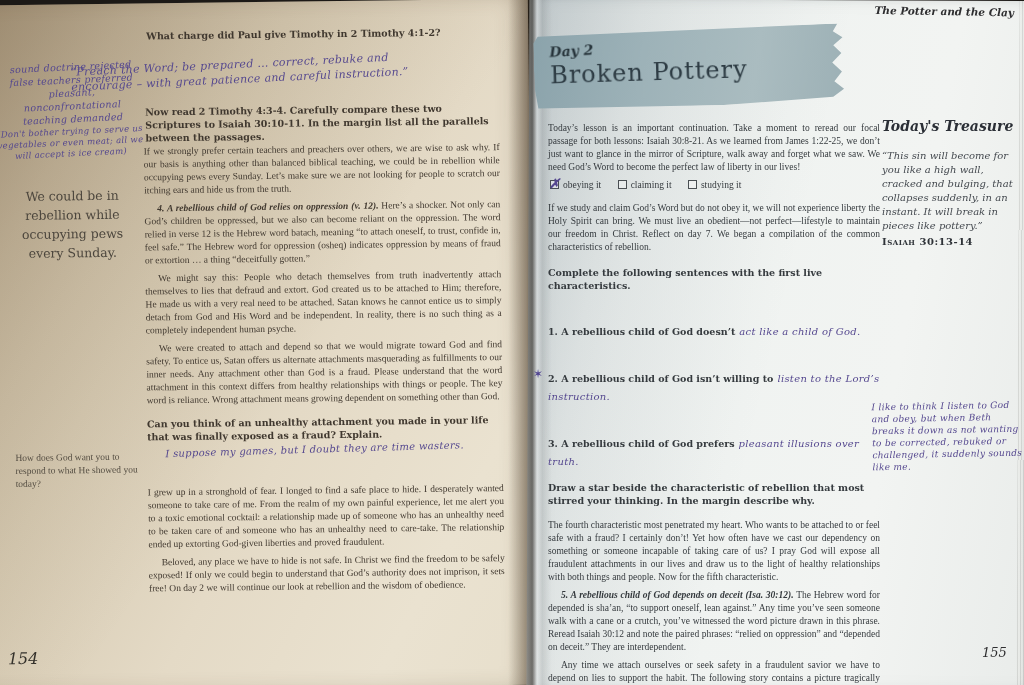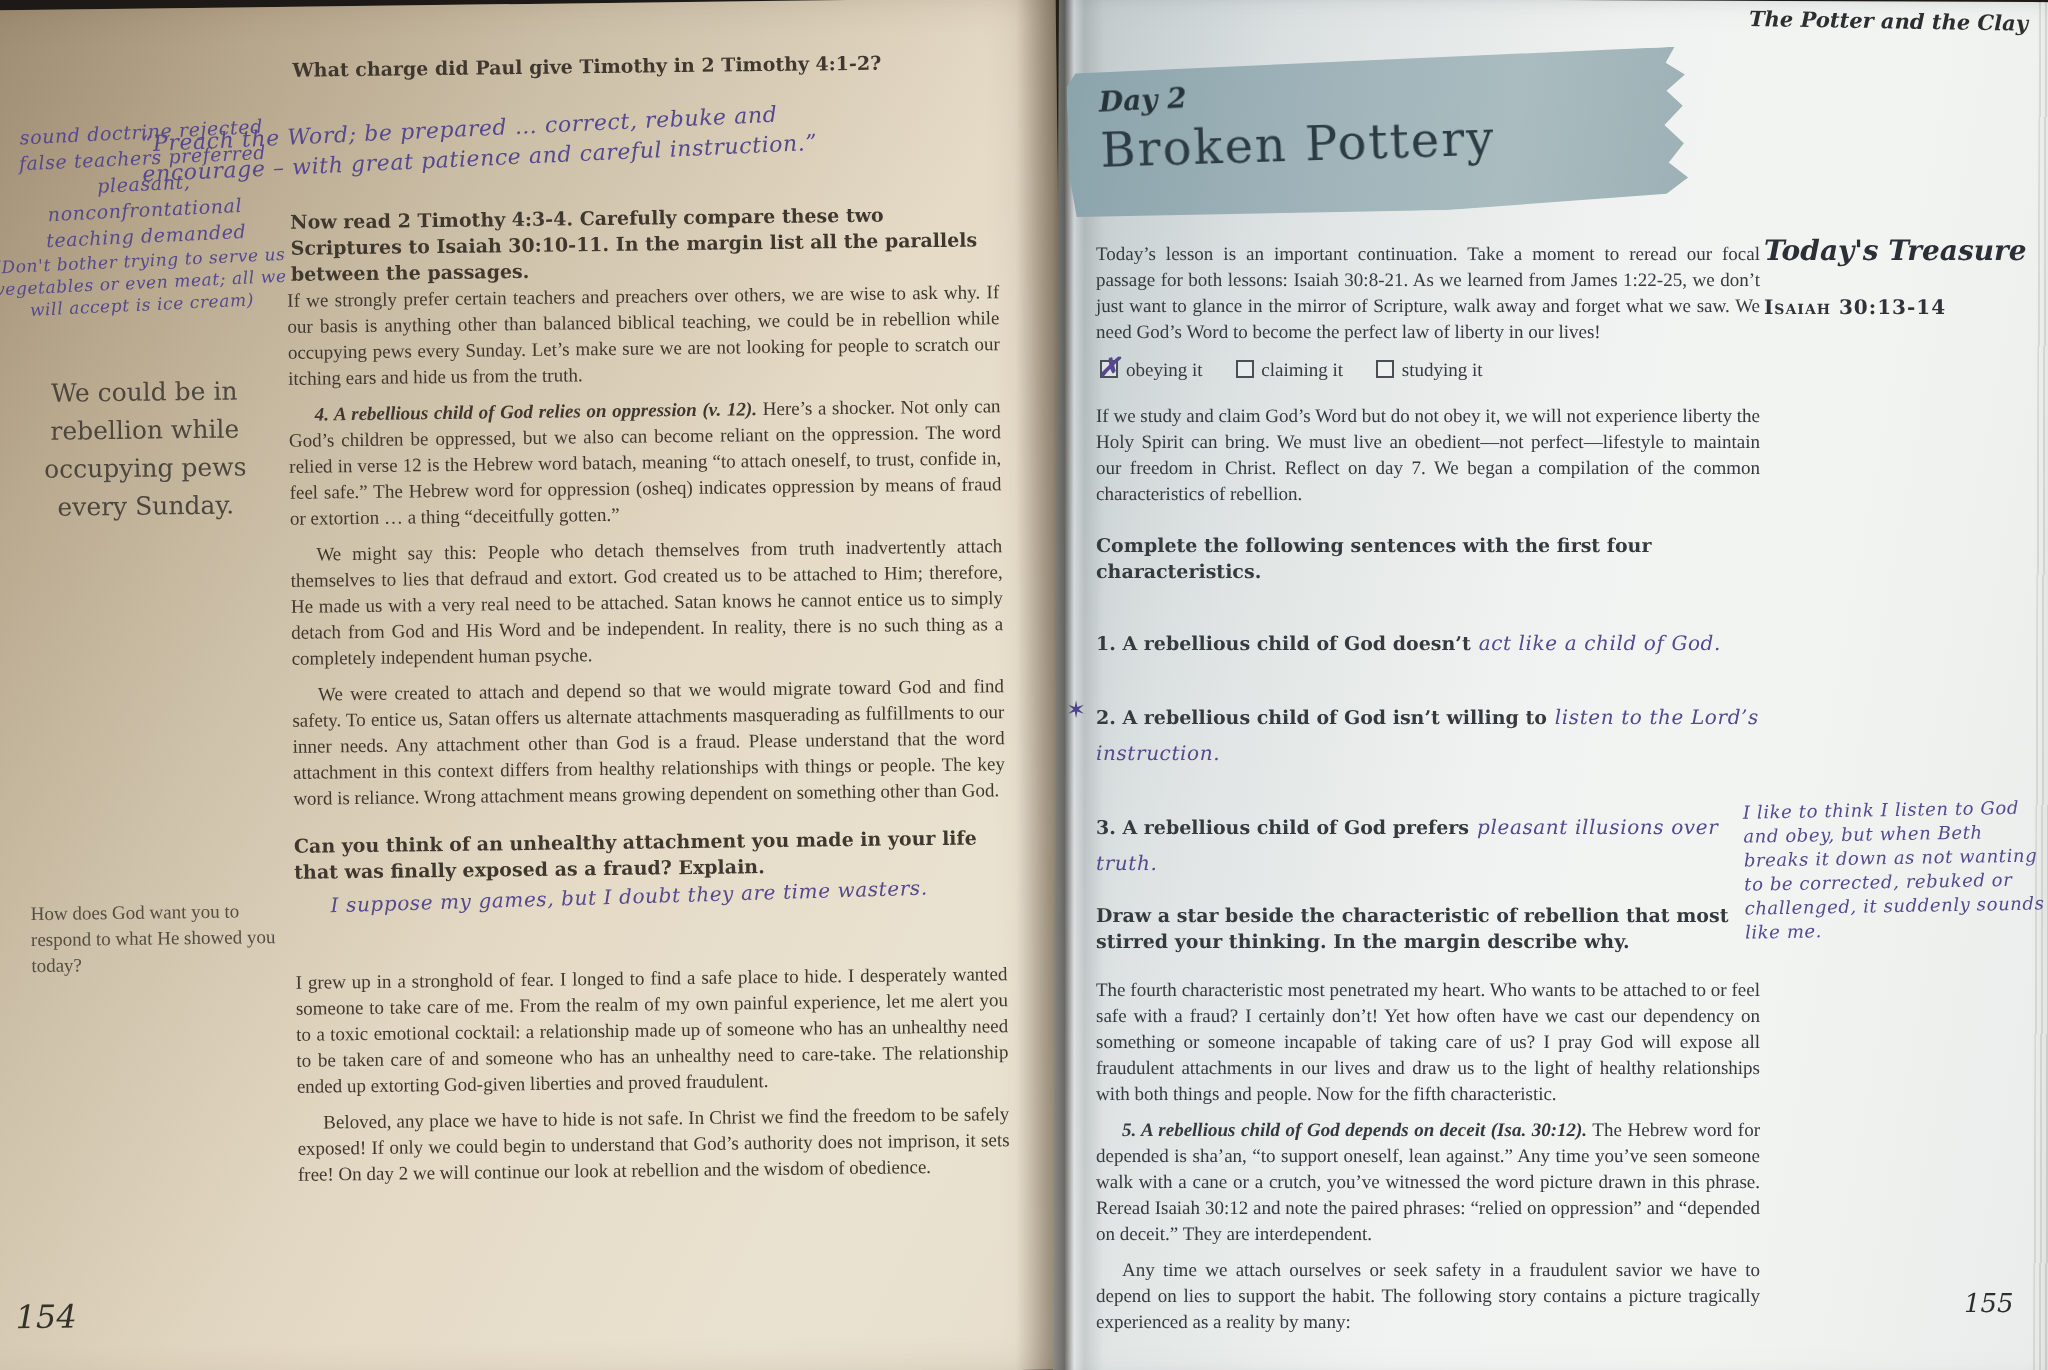--- a/index.html
+++ b/index.html
@@ -65,21 +65,21 @@
     padding:10px 0 0 16px;
   }
   .banner-day   { font-size:14px; color:#26333a; transform:rotate(-1deg); display:inline-block; }
   .banner-title { font-family:"DejaVu Serif", serif; font-size:24px; font-weight:normal; letter-spacing:1px; color:#2d3b43; margin-top:1px; }
   .rp-main { position:absolute; left:548px; top:122px; width:332px; z-index:6; }
   .rp-main p { margin-bottom:5px; }
   .choose-row { margin:6px 0 4px 2px; font-size:9.5px; }
   .opt { margin-right:14px; white-space:nowrap; }
   .cb { display:inline-block; width:9px; height:9px; border:1px solid #4a4f53; vertical-align:-1px; margin-right:4px; position:relative; background:rgba(255,255,255,0.35); }
   .cb .xmark { position:absolute; left:-2px; top:-5px; font-size:13px; font-weight:bold; }
-  .fill-item { position:relative; margin-top:19px; }
+  .fill-item { position:relative; margin-top:29px; }
   .fill-item .hand { font-size:10px; }
   .star-mark { position:absolute; left:-15px; top:-1px; font-size:12px; color:#4f4390; font-style:normal; }
   .gap-top { margin-top:12px; }
   .treasure { position:absolute; left:882px; top:118px; width:138px; z-index:7; }
   .treasure-hdr { font-size:14px; color:#2b2f36; margin-bottom:15px; }
   .treasure-quote { font-family:"DejaVu Serif", serif; font-style:italic; font-size:10px; line-height:14px; color:#44494f; }
   .treasure-ref { font-family:"DejaVu Serif", serif; font-weight:bold; font-size:10px; letter-spacing:.5px; color:#2f3338; margin-top:3px; font-variant:small-caps; }
   .rp-margin-note { position:absolute; left:872px; top:400px; width:150px; font-size:9px; line-height:12px; transform:rotate(-1deg); z-index:7; }
   .pagenum-r { position:absolute; left:982px; top:645px; font-size:13px; font-style:italic; color:#2e2e30; font-family:"DejaVu Serif", serif; z-index:7; }
 </style>
@@ -126,35 +126,36 @@
 
   <div class="running-hdr script">The Potter and the Clay</div>
 
   <div class="banner">
     <div class="banner-day script">Day 2</div>
     <div class="banner-title">Broken Pottery</div>
   </div>
 
   <div class="treasure">
     <div class="treasure-hdr script">Today's Treasure</div>
+    <div class="treasure-quote">“This sin will become for you like a high wall, cracked and bulging, that collapses suddenly, in an instant. It will break in pieces like pottery.”</div>
     <div class="treasure-ref">Isaiah 30:13-14</div>
   </div>
 
   <div class="rp-main right-ink">
     <p class="body">Today’s lesson is an important continuation. Take a moment to reread our focal passage for both lessons: Isaiah 30:8-21. As we learned from James 1:22-25, we don’t just want to glance in the mirror of Scripture, walk away and forget what we saw. We need God’s Word to become the perfect law of liberty in our lives!</p>
 
     <div class="choose-row">
       <span class="opt"><span class="cb"><span class="xmark hand">✗</span></span><span>obeying it</span></span>
       <span class="opt"><span class="cb"></span><span>claiming it</span></span>
       <span class="opt"><span class="cb"></span><span>studying it</span></span>
     </div>
 
     <p class="body gap-top">If we study and claim God’s Word but do not obey it, we will not experience liberty the Holy Spirit can bring. We must live an obedient—not perfect—lifestyle to maintain our freedom in Christ. Reflect on day 7. We began a compilation of the common characteristics of rebellion.</p>
 
-    <div class="prompt right-ink gap-top">Complete the following sentences with the first four characteristics.</div>
+    <div class="prompt right-ink gap-top">Complete the following sentences with the first live characteristics.</div>
 
     <div class="fill-item">
       <span class="prompt">1. A rebellious child of God doesn’t</span>
       <span class="hand">act like a child of God.</span>
     </div>
     <div class="fill-item">
       <span class="star-mark">✶</span>
       <span class="prompt">2. A rebellious child of God isn’t willing to</span>
       <span class="hand">listen to the Lord’s instruction.</span>
     </div>

